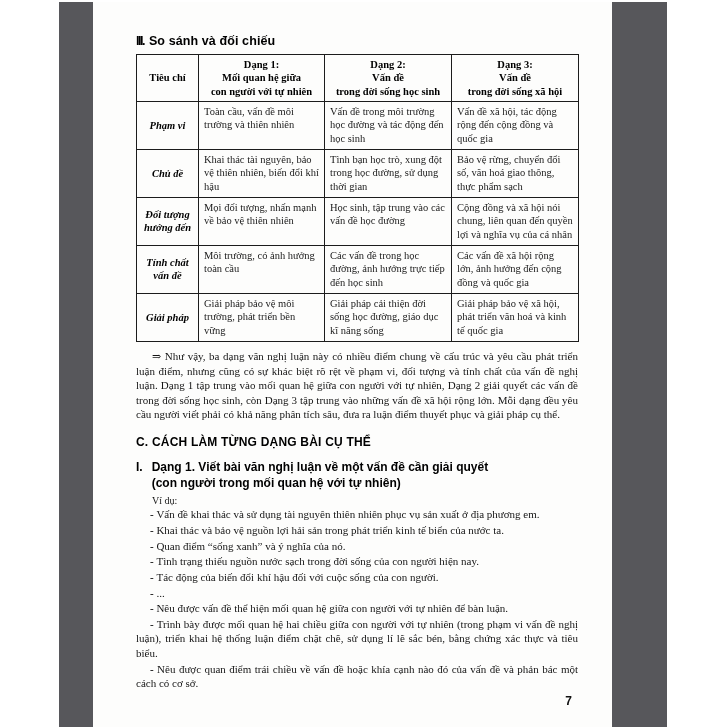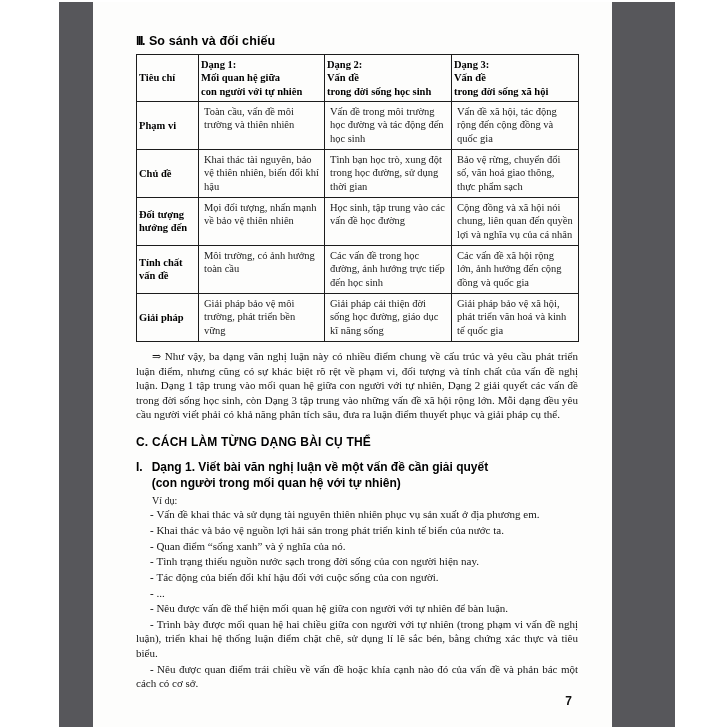--- a/index.html
+++ b/index.html
@@ -7,21 +7,20 @@
 
   .canvas {
     position:relative; width:727px; height:727px; overflow:hidden;
     background:#ffffff;
     font-family:"Liberation Serif","DejaVu Serif",serif;
     color:#151515;
   }
   .photo-bg {
     position:absolute; left:59px; top:2px; width:608px; height:725px;
     background:#57575b;
-    padding-left:8px;
   }
   .sheet {
     position:absolute; left:34px; top:0; width:519px; height:725px;
     background:#fdfdfc;
   }
   .content { position:absolute; left:43px; top:0; width:442px; }
 
   
   .sec3-heading {
     margin:32px 0 6px 0;
@@ -29,26 +28,26 @@
     font-weight:bold; font-size:12.5px; color:#000; letter-spacing:0.1px;
     white-space:nowrap;
   }
   .sec3-marker { font-weight:900; letter-spacing:-1.5px; margin-right:5px; }
 
   
   table.cmp { border-collapse:collapse; width:442px; table-layout:fixed;
     font-size:10.5px; line-height:1.27; color:#1a1a1a; }
   table.cmp th, table.cmp td { border:1px solid #1c1c1c; }
   table.cmp thead th {
-    text-align:left; vertical-align:middle; font-weight:bold;
+    text-align:center; vertical-align:middle; font-weight:bold;
     white-space:pre-line; padding:3px 2px; color:#000;
   }
   table.cmp tbody th {
-    text-align:left; vertical-align:middle; font-weight:bold;
-    padding:3px 2px; color:#000;
+    text-align:center; vertical-align:middle; font-weight:bold;
+    padding:3px 2px; color:#000;font-style:italic;
   }
   table.cmp td { vertical-align:top; text-align:left; padding:3px 5px 4px 5px; }
 
   
   .summary {
     margin:7px 0 0 0; text-align:justify; text-indent:16px;
     font-size:11px; line-height:1.33;
   }
 
   

